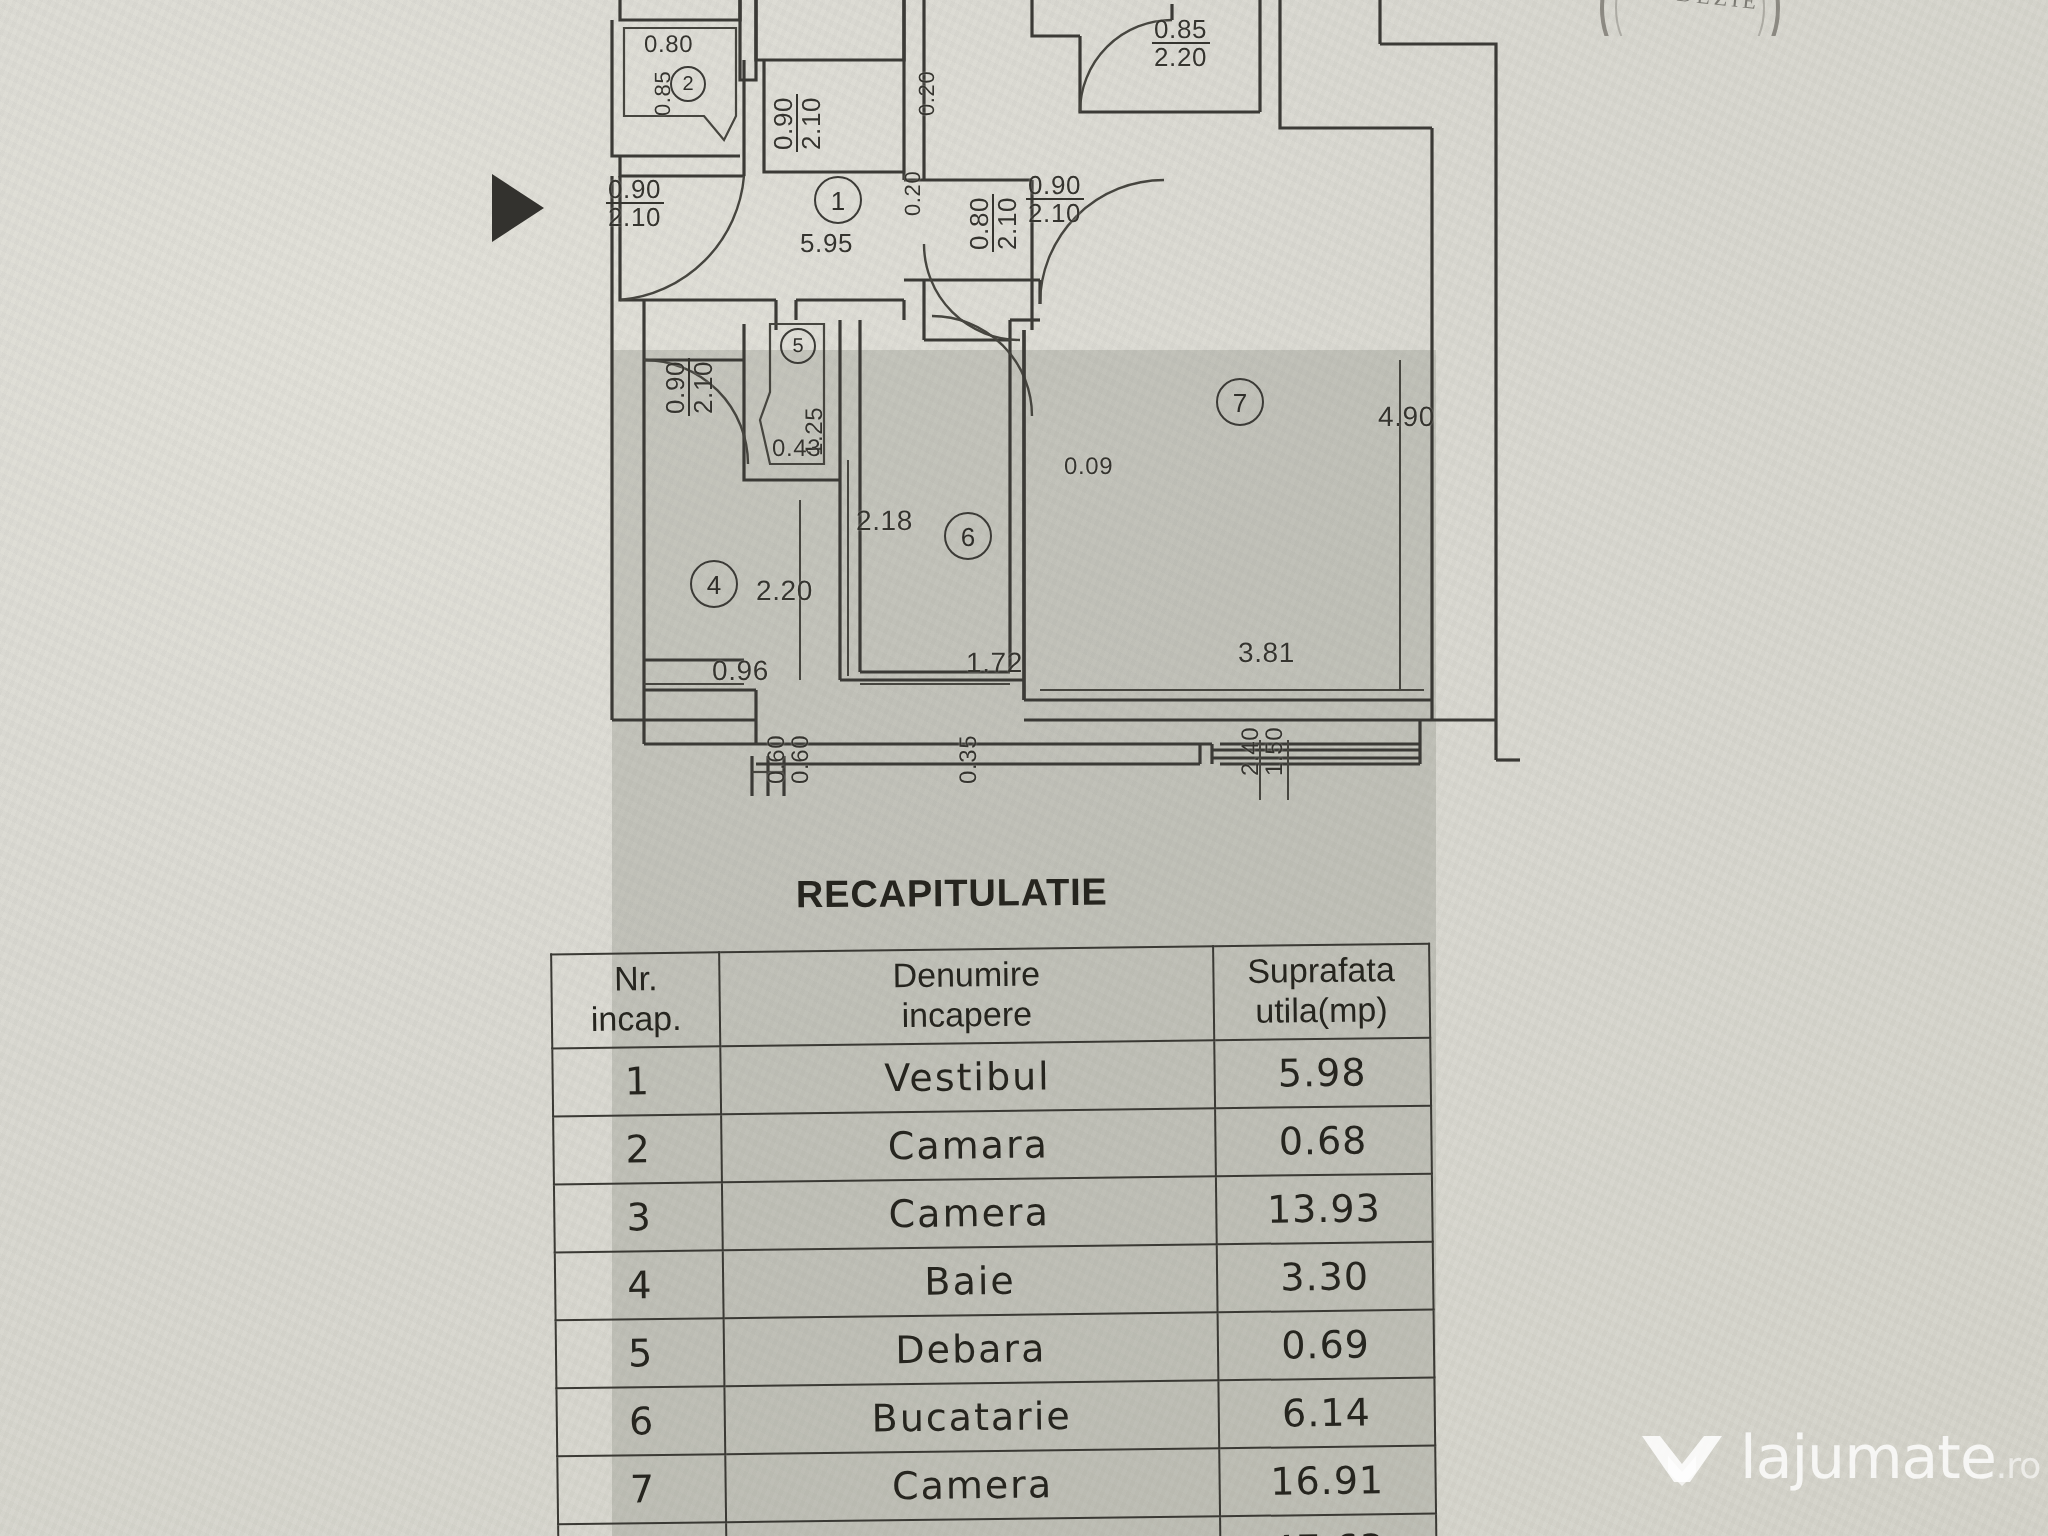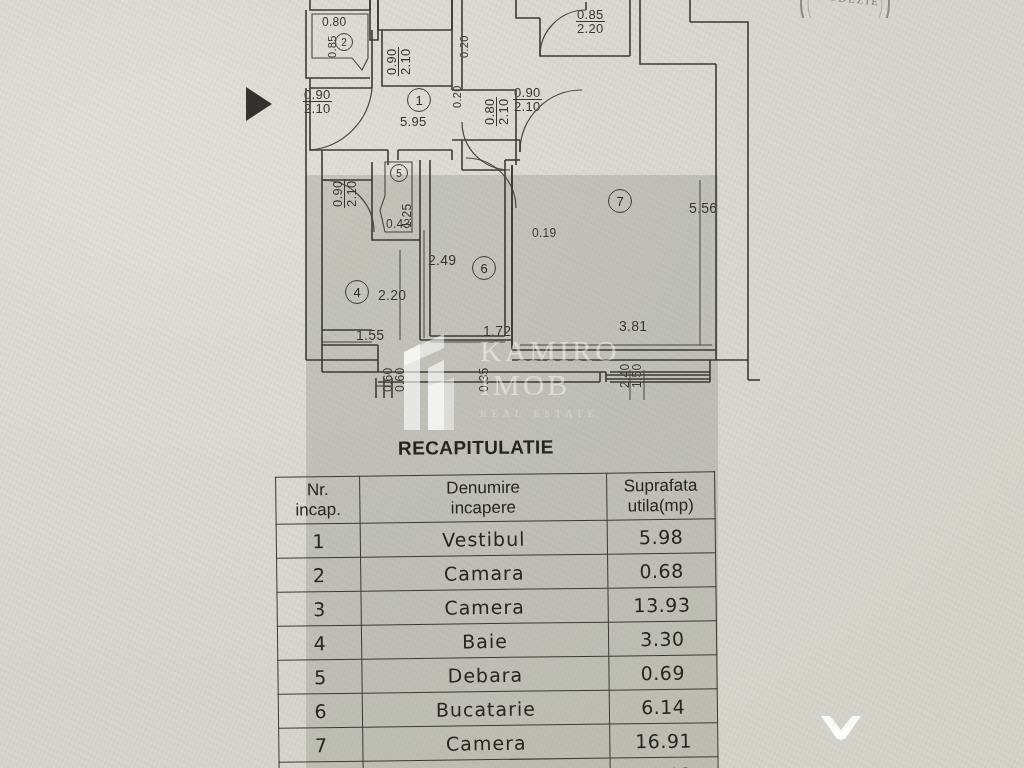--- a/index.html
+++ b/index.html
@@ -316,29 +316,29 @@
   </div>
 
   <div class="dimtxt frac vert" style="left:331px;top:208px;">
     <span class="num">0.90</span>
     <span class="den">2.10</span>
   </div>
 
   <div class="dimtxt vert" style="left:400px;top:228px;font-size:12px;">1.25</div>
   <div class="dimtxt" style="left:386px;top:217px;font-size:12px;">0.43</div>
 
-  <div class="dimtxt" style="left:532px;top:226px;font-size:12px;">0.19</div>
-
-  <div class="dimtxt" style="left:689px;top:200px;font-size:14px;">5.56</div>
-
-  <div class="dimtxt" style="left:428px;top:252px;font-size:14px;">2.49</div>
+  <div class="dimtxt" style="left:532px;top:226px;font-size:12px;">0.09</div>
+
+  <div class="dimtxt" style="left:689px;top:200px;font-size:14px;">4.90</div>
+
+  <div class="dimtxt" style="left:428px;top:252px;font-size:14px;">2.18</div>
 
   <div class="dimtxt" style="left:378px;top:287px;font-size:14px;">2.20</div>
 
-  <div class="dimtxt" style="left:356px;top:327px;font-size:14px;">1.55</div>
+  <div class="dimtxt" style="left:356px;top:327px;font-size:14px;">0.96</div>
 
   <div class="dimtxt" style="left:483px;top:323px;font-size:14px;text-align:right;">1.72</div>
 
   <div class="dimtxt" style="left:619px;top:318px;font-size:14px;">3.81</div>
 
   <div class="dimtxt vert" style="left:381px;top:392px;font-size:12px;">0.60</div>
   <div class="dimtxt vert" style="left:393px;top:392px;font-size:12px;">0.60</div>
   <div class="dimtxt vert" style="left:477px;top:392px;font-size:12px;">0.35</div>
 
   <div class="dimtxt vert" style="left:618px;top:388px;font-size:12px;">2.40</div>
@@ -402,37 +402,29 @@
         </tr>
         <tr>
           <td class="c-nr"></td>
           <td class="c-name">Total suprafata</td>
           <td class="c-area">47.63</td>
         </tr>
       </tbody>
     </table>
   </div>
 
-  <div class="wm-kamiro">
-    <svg class="wmark" viewBox="0 0 76 100">
-      <path d="M10,18 L26,10 L26,96 L10,96 Z" fill="rgba(255,255,255,.62)"></path>
-      <path d="M34,34 L50,26 L50,96 L34,96 Z" fill="rgba(255,255,255,.62)"></path>
-      <path d="M10,18 L50,0 L50,14 L10,32 Z" fill="rgba(255,255,255,.55)"></path>
-      <path d="M34,52 L60,44 L60,96 L34,96 Z" fill="rgba(255,255,255,.45)"></path>
-    </svg>
-    <div class="wtext">KAMIRO</div>
-    <div class="wtext2">IMOB</div>
-    <div class="wtext3">REAL ESTATE</div>
-  </div>
 
   <div class="wm-laj">
     <svg width="42" height="32" viewBox="0 0 42 32">
       <path d="M1,4 L10,4 L21,18 L32,4 L41,4 L25,27 L17,27 Z" fill="rgba(255,255,255,.85)"></path>
       <path d="M14,14 L21,22 L28,14 L28,22 L21,29 L14,22 Z" fill="rgba(255,255,255,.70)"></path>
     </svg>
+    <div class="lbl">
+      <span>lajumate</span><span class="dom">.ro</span>
+    </div>
   </div>
 
   <div class="stamp">
     <svg width="134" height="104" viewBox="0 0 134 104">
       <circle cx="67" cy="46" r="44" fill="none" stroke="rgba(80,76,70,.55)" stroke-width="2"></circle>
       <circle cx="67" cy="46" r="37" fill="none" stroke="rgba(80,76,70,.30)" stroke-width="1"></circle>
     </svg>
     <div class="stamp-txt">GEODEZIE</div>
   </div>
 

